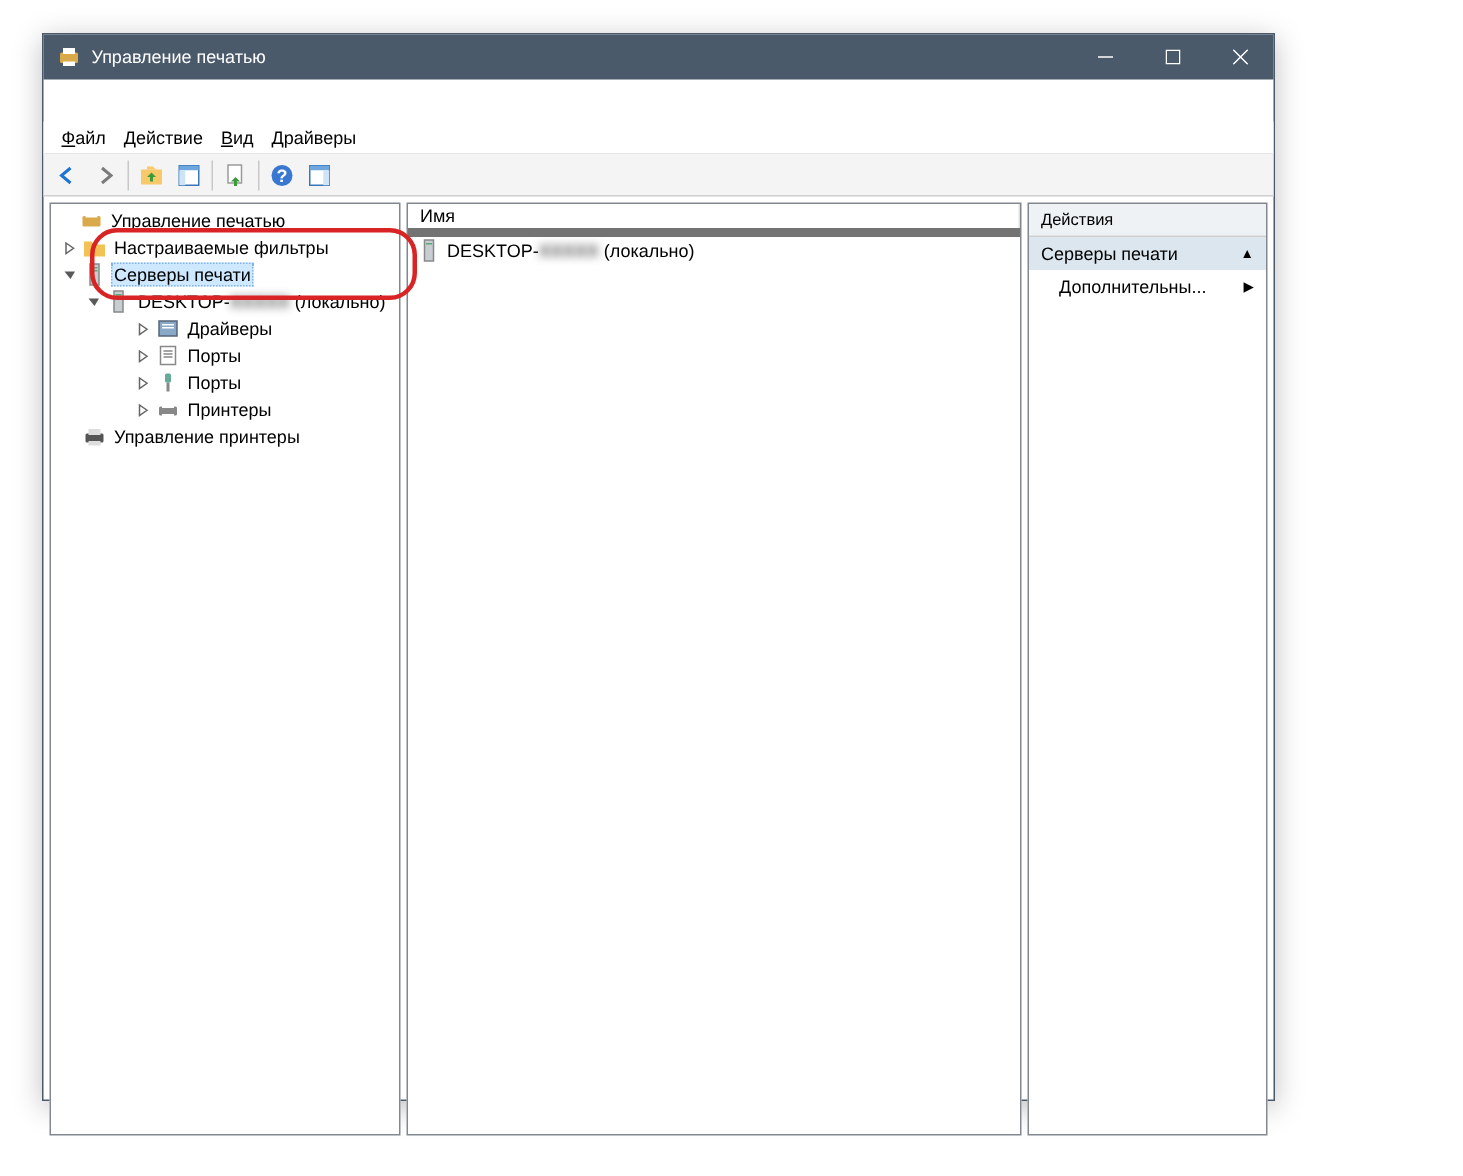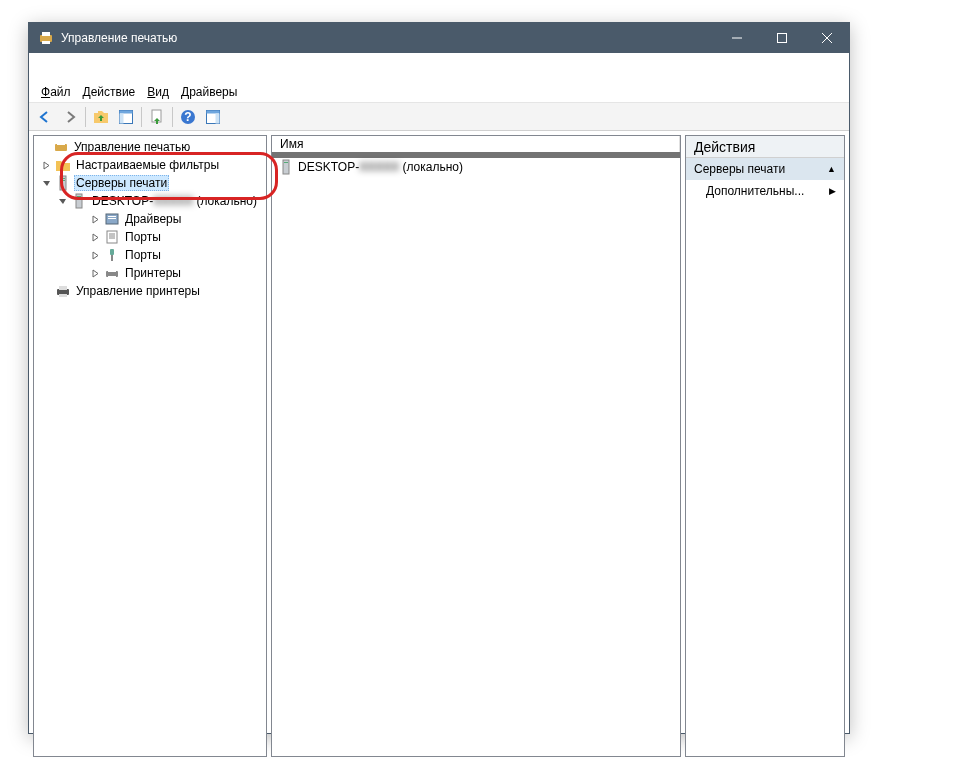--- a/index.html
+++ b/index.html
@@ -36,21 +36,21 @@
 .node .exp { width: 13px; height: 13px; display: flex; align-items: center; justify-content: center; margin-right: 2px; }
 .node .exp svg { width: 9px; height: 9px; }
 .node .icon { width: 16px; height: 16px; margin-right: 3px; flex-shrink: 0; }
 .node .label { padding: 1px 2px; }
 .node.selected .label { background: #cde8ff; border: 1px dotted #7eb4ea; padding: 0 1px; }
 .ind0 { padding-left: 4px; } .ind1 { padding-left: 6px; } .ind2 { padding-left: 22px; } .ind3 { padding-left: 55px; text-align: center; }
 
 .list-item { display: flex; align-items: center; height: 18px; padding-left: 6px; }
 .list-item .icon { width: 16px; height: 16px; margin-right: 4px; }
 
-.action-hdr { height: 22px; background: #eef2f5; border-bottom: 1px solid #d0d0d0; padding-left: 8px; display: flex; align-items: center; font-size: 14px; color: #000; }
+.action-hdr { height: 22px; background: #eef2f5; border-bottom: 1px solid #d0d0d0; padding-left: 8px; display: flex; align-items: center; font-size: 11px; color: #000; }
 .action-section { background: #dbe6ef; padding: 4px 8px; font-size: 12px; display: flex; align-items: center; }
 .action-section .arr { margin-left: auto; font-size: 9px; }
 .action-row { padding: 4px 8px 4px 20px; font-size: 12px; display: flex; align-items: center; }
 .action-row .arr { margin-left: auto; font-size: 9px; }
 
 .highlight { position: absolute; border: 3px solid #d82424; border-radius: 18px; pointer-events: none; }
 .blur { filter: blur(3px); display: inline-block; }
 </style>
 </head>
 <body>

